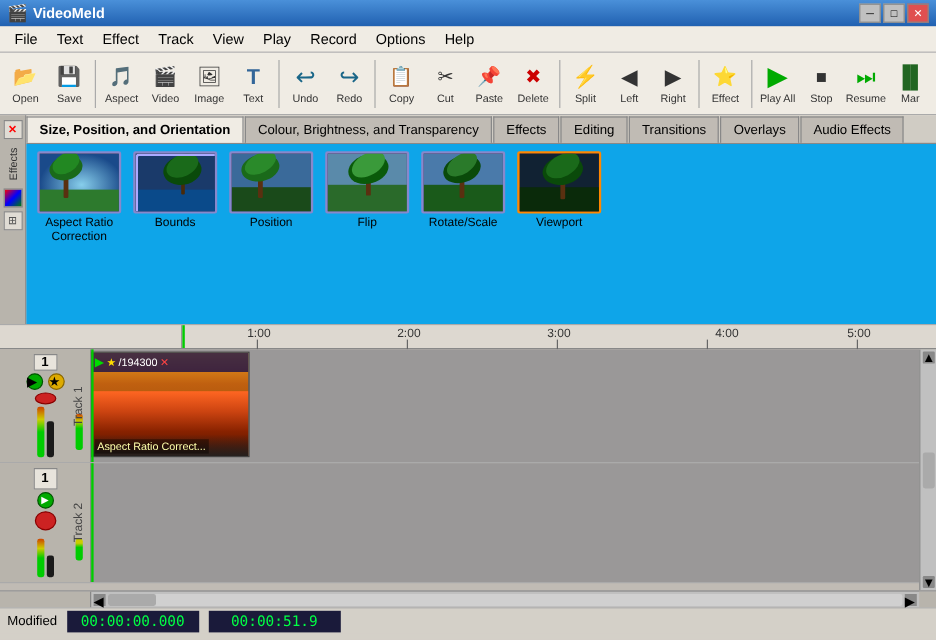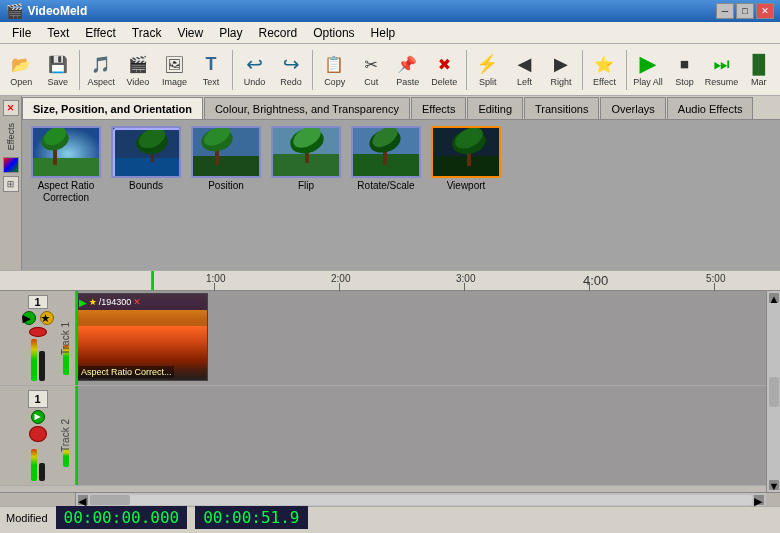--- a/index.html
+++ b/index.html
@@ -62,21 +62,21 @@
       padding: 3px 10px; cursor: pointer; font-size: 11px; border: 1px solid #888;
       border-bottom: none; background: #c0bbb4; margin-right: 1px; height: 22px;
       display: flex; align-items: center; white-space: nowrap;
     }
     .tab.active { background: #f0ece4; font-weight: bold; z-index: 1; }
 
     
     #effects-grid {
       display: flex; flex-direction: row; align-items: flex-start;
       padding: 6px 8px; gap: 8px; flex-wrap: nowrap; overflow-x: auto;
-      background: #a3a3a3; flex: 1;
+      background: #0ea5e9; flex: 1;
     }
     .effect-item {
       display: flex; flex-direction: column; align-items: center; cursor: pointer;
       width: 72px;
     }
     .effect-thumb {
       width: 70px; height: 52px; border: 2px solid #8888cc; border-radius: 2px;
       overflow: hidden; position: relative; background: #446;
     }
     .effect-thumb.selected { border-color: #ff8800; background: #224; }
@@ -127,21 +127,21 @@
       background: rgba(0,0,0,0.4); padding: 1px 2px;
     }
 
     
     #status-bar {
       height: 22px; background: #d4d0c8; border-top: 1px solid #aaa;
       display: flex; align-items: center; padding: 0 6px; gap: 8px; font-size: 11px;
     }
     .status-time {
       background: #1a1a3a; color: #00ff44; font-family: monospace;
-      padding: 2px 8px; font-size: 16px; min-width: 110px; text-align: center;
+      padding: 2px 8px; font-size: 12px; min-width: 110px; text-align: center;
     }
 
     
     #left-fx-sidebar {
       width: 22px; background: #b8b4ac; border-right: 1px solid #888;
       display: flex; flex-direction: column; align-items: center; padding: 4px 0; gap: 3px;
     }
     .fx-side-btn {
       width: 16px; height: 16px; background: #e0dcd4; border: 1px solid #888;
       display: flex; align-items: center; justify-content: center; font-size: 9px; cursor: pointer;
@@ -396,21 +396,21 @@
 
   <div id="timeline-ruler" style="height:20px;background:#ddd8d0;border-bottom:1px solid #888;display:flex;align-items:center;position:relative;">
     <div style="width:76px;min-width:76px;border-right:1px solid #888;height:100%;"></div>
     <div style="flex:1;position:relative;height:100%;">
       <div class="ruler-mark" style="left:54px;top:2px;font-size:10px;color:#333;position:absolute;">1:00</div>
       <div class="ruler-line" style="left:62px;position:absolute;top:12px;width:1px;height:8px;background:#666;"></div>
       <div class="ruler-mark" style="left:179px;top:2px;font-size:10px;color:#333;position:absolute;">2:00</div>
       <div class="ruler-line" style="left:187px;position:absolute;top:12px;width:1px;height:8px;background:#666;"></div>
       <div class="ruler-mark" style="left:304px;top:2px;font-size:10px;color:#333;position:absolute;">3:00</div>
       <div class="ruler-line" style="left:312px;position:absolute;top:12px;width:1px;height:8px;background:#666;"></div>
-      <div class="ruler-mark" style="left:431px;top:2px;font-size:13px;color:#333;position:absolute;">4:00</div>
+      <div class="ruler-mark" style="left:444px;top:2px;font-size:10px;color:#333;position:absolute;">4:00</div>
       <div class="ruler-line" style="left:437px;position:absolute;top:12px;width:1px;height:8px;background:#666;"></div>
       <div class="ruler-mark" style="left:554px;top:2px;font-size:10px;color:#333;position:absolute;">5:00</div>
       <div class="ruler-line" style="left:562px;position:absolute;top:12px;width:1px;height:8px;background:#666;"></div>
 
       <div style="position:absolute;left:0;top:0;width:2px;height:100%;background:#00cc00;"></div>
     </div>
   </div>
 
   <div style="display:flex;flex:1;overflow:hidden;">
     <div style="flex:1;display:flex;flex-direction:column;overflow:hidden;">

